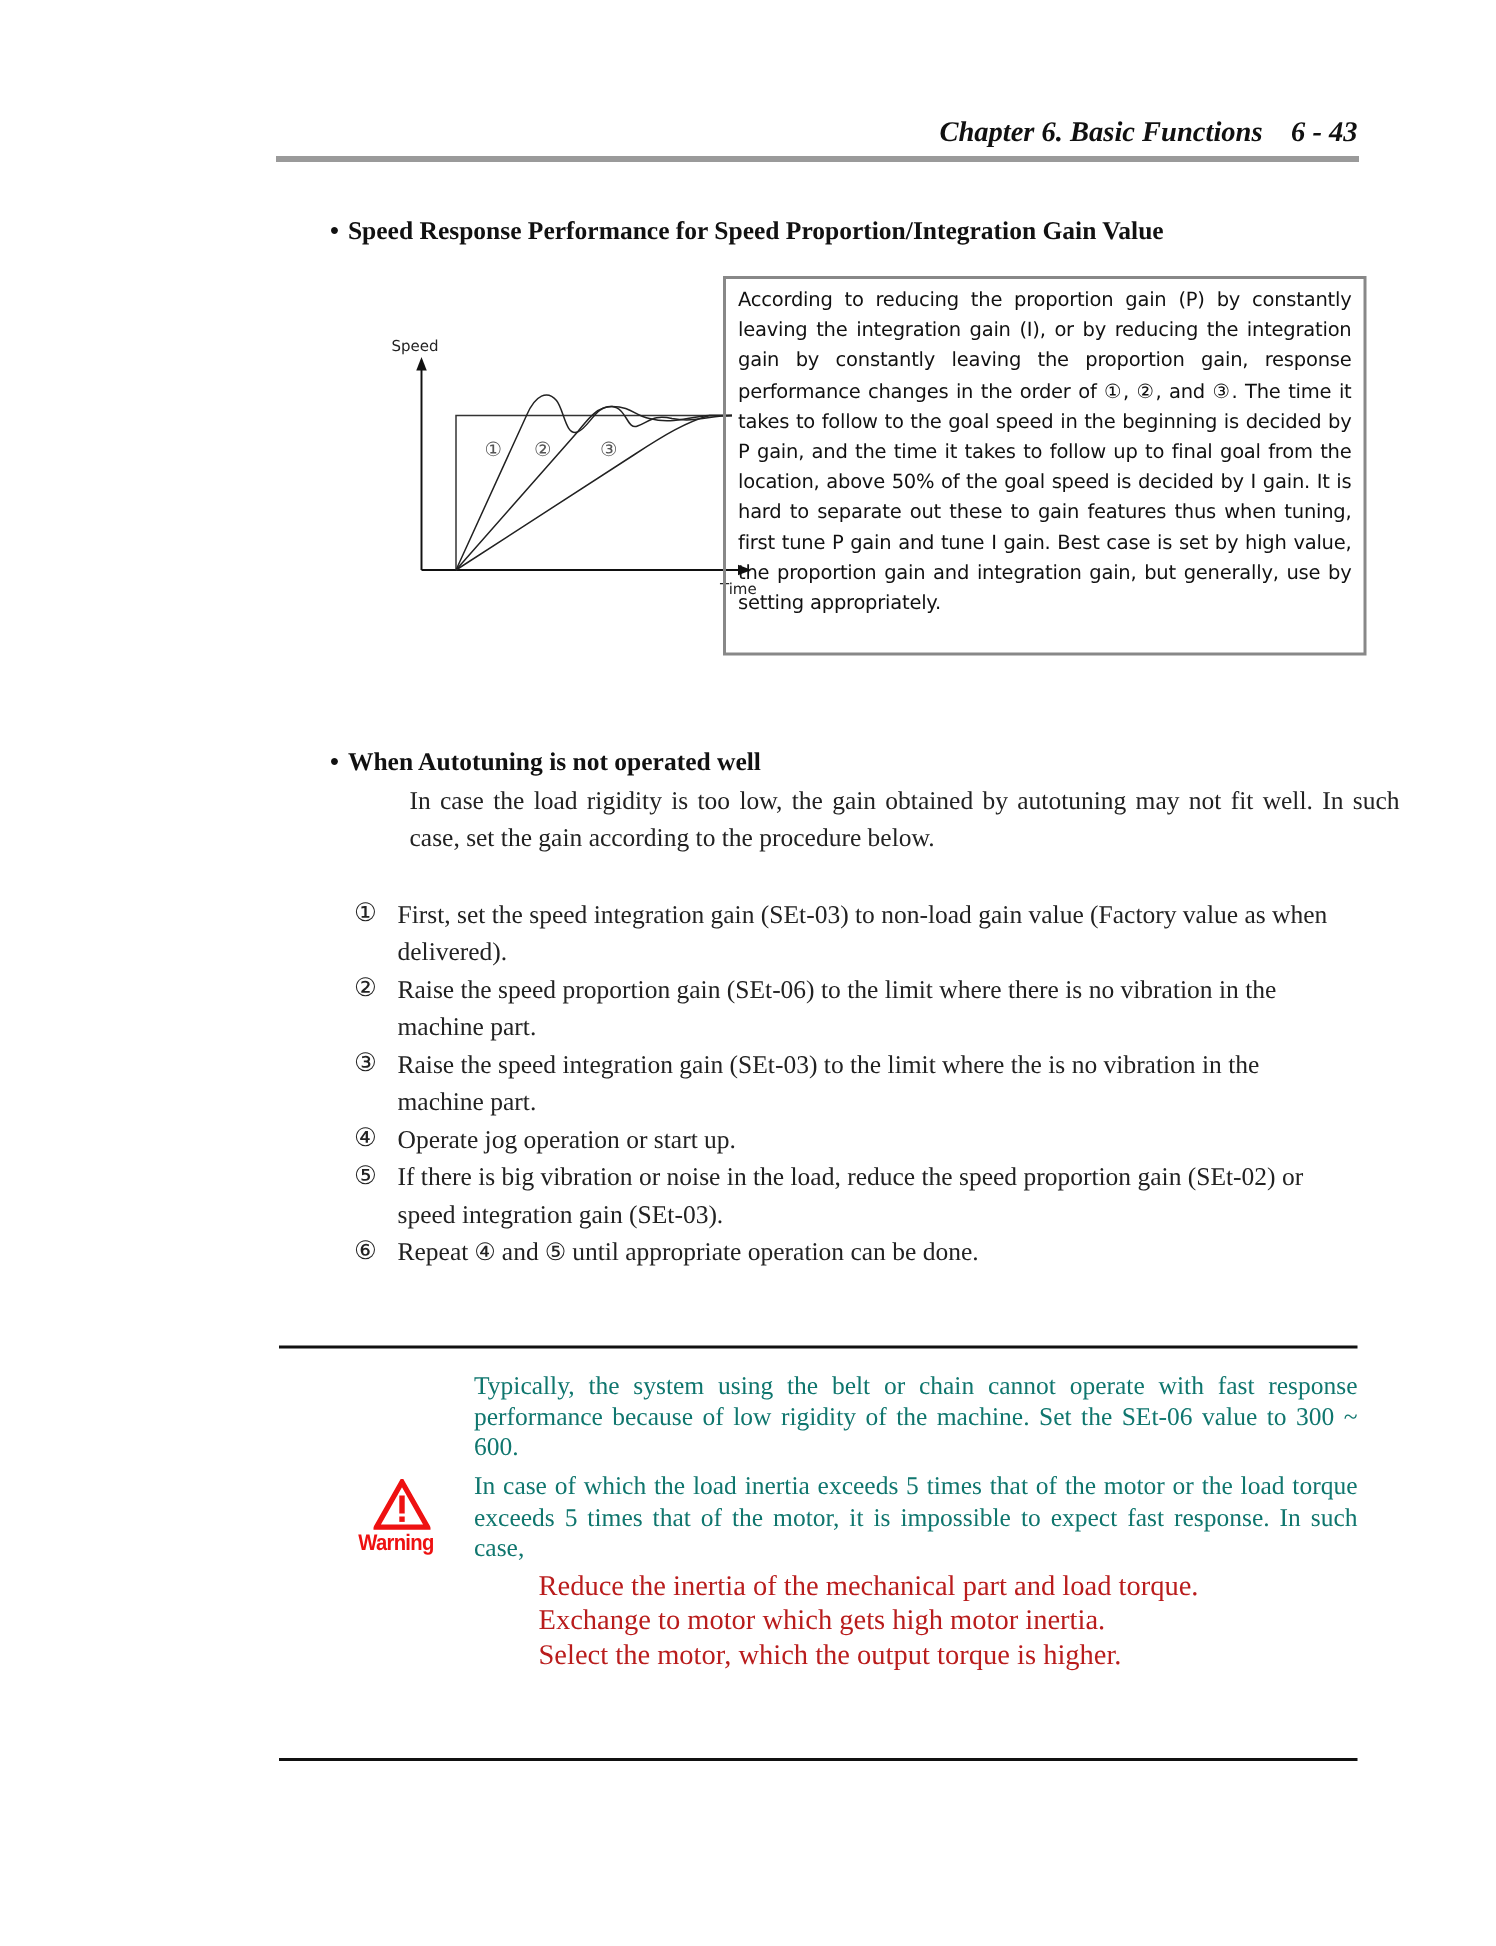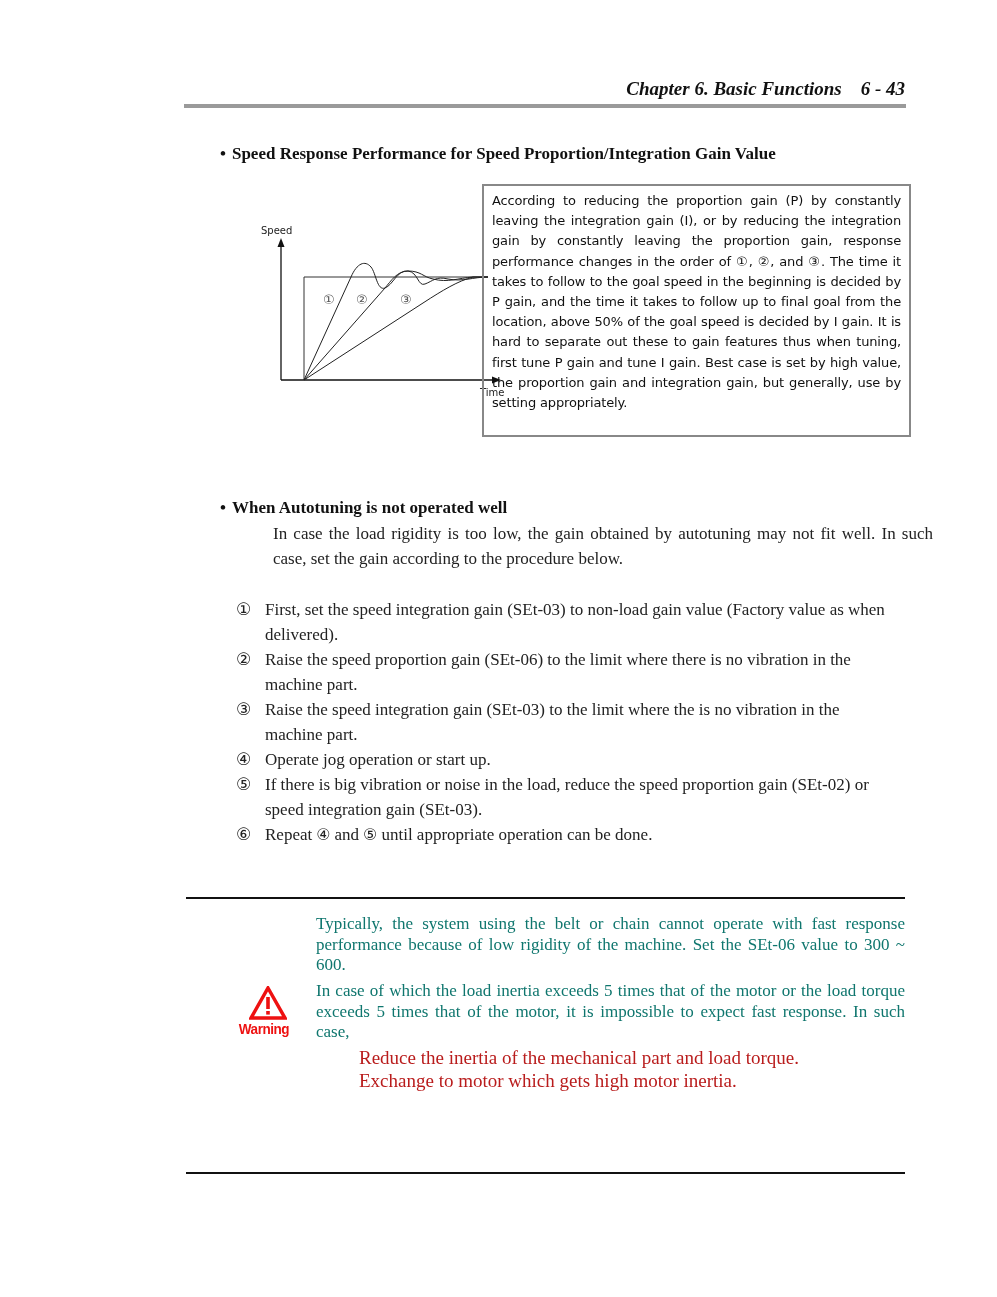--- a/index.html
+++ b/index.html
@@ -143,15 +143,16 @@
   </svg>
   <span class="warning-label">Warning</span>
 </div>
 
 <p class="warn-para" style="top:914px;">Typically, the system using the belt or chain cannot operate with fast response performance because of low rigidity of the machine. Set the SEt-06 value to 300 ~ 600.</p>
 <p class="warn-para" style="top:981px;">In case of which the load inertia exceeds 5 times that of the motor or the load torque exceeds 5 times that of the motor, it is impossible to expect fast response. In such case,</p>
 
 <div class="warn-list">
   <div class="warn-item">Reduce the inertia of the mechanical part and load torque.</div>
   <div class="warn-item">Exchange to motor which gets high motor inertia.</div>
+  <div class="warn-item">Select the motor, which the output torque is higher.</div>
 </div>
 
 <div class="rule-black" style="top:1172px;"></div>
 
 </body></html>

